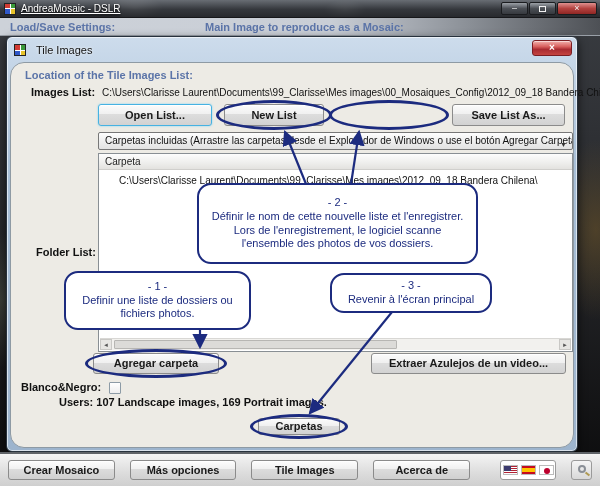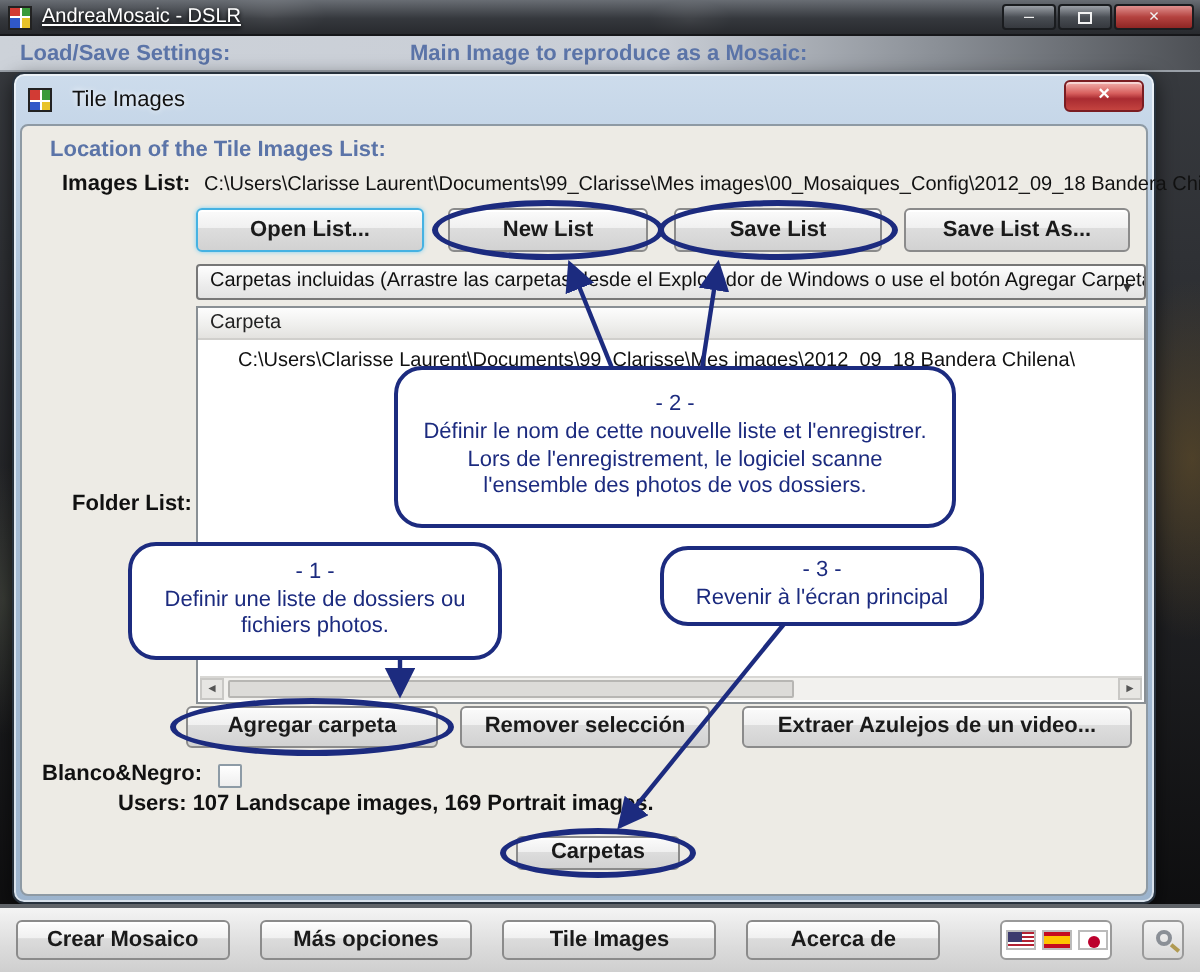--- a/index.html
+++ b/index.html
@@ -67,21 +67,21 @@
   .dialog { position:absolute; left:6px; top:36px; width:572px; height:416px;
     background:linear-gradient(#cddcec, #a9c0d8 30%, #9db4cd);
     border:1px solid #27313c; border-radius:6px; box-shadow:0 3px 10px rgba(0,0,0,.6), inset 0 0 0 1px rgba(255,255,255,.6); }
   .dlg-titlebar { position:absolute; left:3px; right:3px; top:2px; height:22px; display:flex; align-items:center; }
   .dlg-title { font-size:11px; color:#111; margin-left:5px; text-shadow:0 0 3px #fff; }
   .dlg-close { position:absolute; right:2px; top:1px; width:40px; height:16px;
     border:1px solid #7a1d22; border-radius:3px;
     background:linear-gradient(#f2b2ae, #d8605e 40%, #a92b31 60%, #c4433f);
     color:#fff; font-size:10px; font-weight:bold; text-align:center; line-height:14px; box-shadow:inset 0 1px 0 rgba(255,255,255,.5); }
   .dlg-content { position:absolute; left:3px; right:3px; top:25px; bottom:3px;
-    background:#edebe5; border:1px solid #8e9aa4; border-radius:4px; }
+    background:#edebe5; border:1px solid #8e9aa4; border-radius:14px; }
 
   .blue-heading { position:absolute; left:14px; top:6px; font-size:11px; font-weight:bold; color:var(--blue-head); }
   .lbl { position:absolute; font-size:11px; font-weight:bold; color:#111; }
   .path-text { position:absolute; font-size:10px; color:#111; white-space:nowrap; }
 
   .btn { position:absolute; height:22px; border:1px solid #8b8b8b; border-radius:3px;
     background:linear-gradient(#fbfbfb, #f0f0f0 45%, #dddddd 46%, #d2d2d2);
     font-size:11px; font-weight:bold; color:#1a1a1a; text-align:center; line-height:20px; box-shadow:inset 0 1px 0 #fff; }
   .btn.focus { border:1px solid #46b2e2; box-shadow:0 0 2px #7cd0f2, inset 0 1px 0 #fff; }
   .btn.small { height:21px; line-height:19px; }
@@ -153,21 +153,20 @@
     </div>
 
     <div class="dlg-content">
       <div class="blue-heading">Location of the Tile Images List:</div>
 
       <div class="lbl" style="left:20px; top:23px;">Images List:</div>
       <div class="path-text" style="left:91px; top:24px;">C:\Users\Clarisse Laurent\Documents\99_Clarisse\Mes images\00_Mosaiques_Config\2012_09_18 Bandera Chilena.amn</div>
 
       <div class="btn focus" style="left:87px; top:41px; width:114px;">Open List...</div>
       <div class="btn" style="left:213px; top:41px; width:100px;">New List</div>
-      <div class="btn" style="left:326px; top:41px; width:104px;">Save List</div>
       <div class="btn" style="left:441px; top:41px; width:113px;">Save List As...</div>
       <div class="oval" style="left:205px; top:37px; width:116px; height:30px;"></div>
       <div class="oval" style="left:318px; top:37px; width:120px; height:30px;"></div>
 
       <div class="dropdown">
         <span>Carpetas incluidas (Arrastre las carpetas desde el Explorador de Windows o use el botón Agregar Carpeta)</span>
         <span class="dd-arrow">▼</span>
       </div>
 
       <div class="listbox">
@@ -189,21 +188,20 @@
       <div class="bubble" style="left:53px; top:208px; width:187px; height:59px;">
         <div class="num">- 1 -</div>
         <div>Definir une liste de dossiers ou fichiers photos.</div>
       </div>
       <div class="bubble" style="left:319px; top:210px; width:162px; height:40px;">
         <div class="num">- 3 -</div>
         <div>Revenir à l'écran principal</div>
       </div>
 
       <div class="btn small" style="left:82px; top:290px; width:126px;">Agregar carpeta</div>
-      <div class="btn small" style="left:219px; top:290px; width:125px;">Remover selección</div>
       <div class="btn small" style="left:360px; top:290px; width:195px;">Extraer Azulejos de un video...</div>
       <div class="oval" style="left:74px; top:286px; width:142px; height:29px;"></div>
 
       <div class="lbl" style="left:10px; top:318px;">Blanco&amp;Negro:</div>
       <span class="checkbox"></span>
 
       <div class="lbl" style="left:48px; top:333px;">
         <span>Users:</span>
         <span>107 Landscape images, 169 Portrait images.</span>
       </div>

